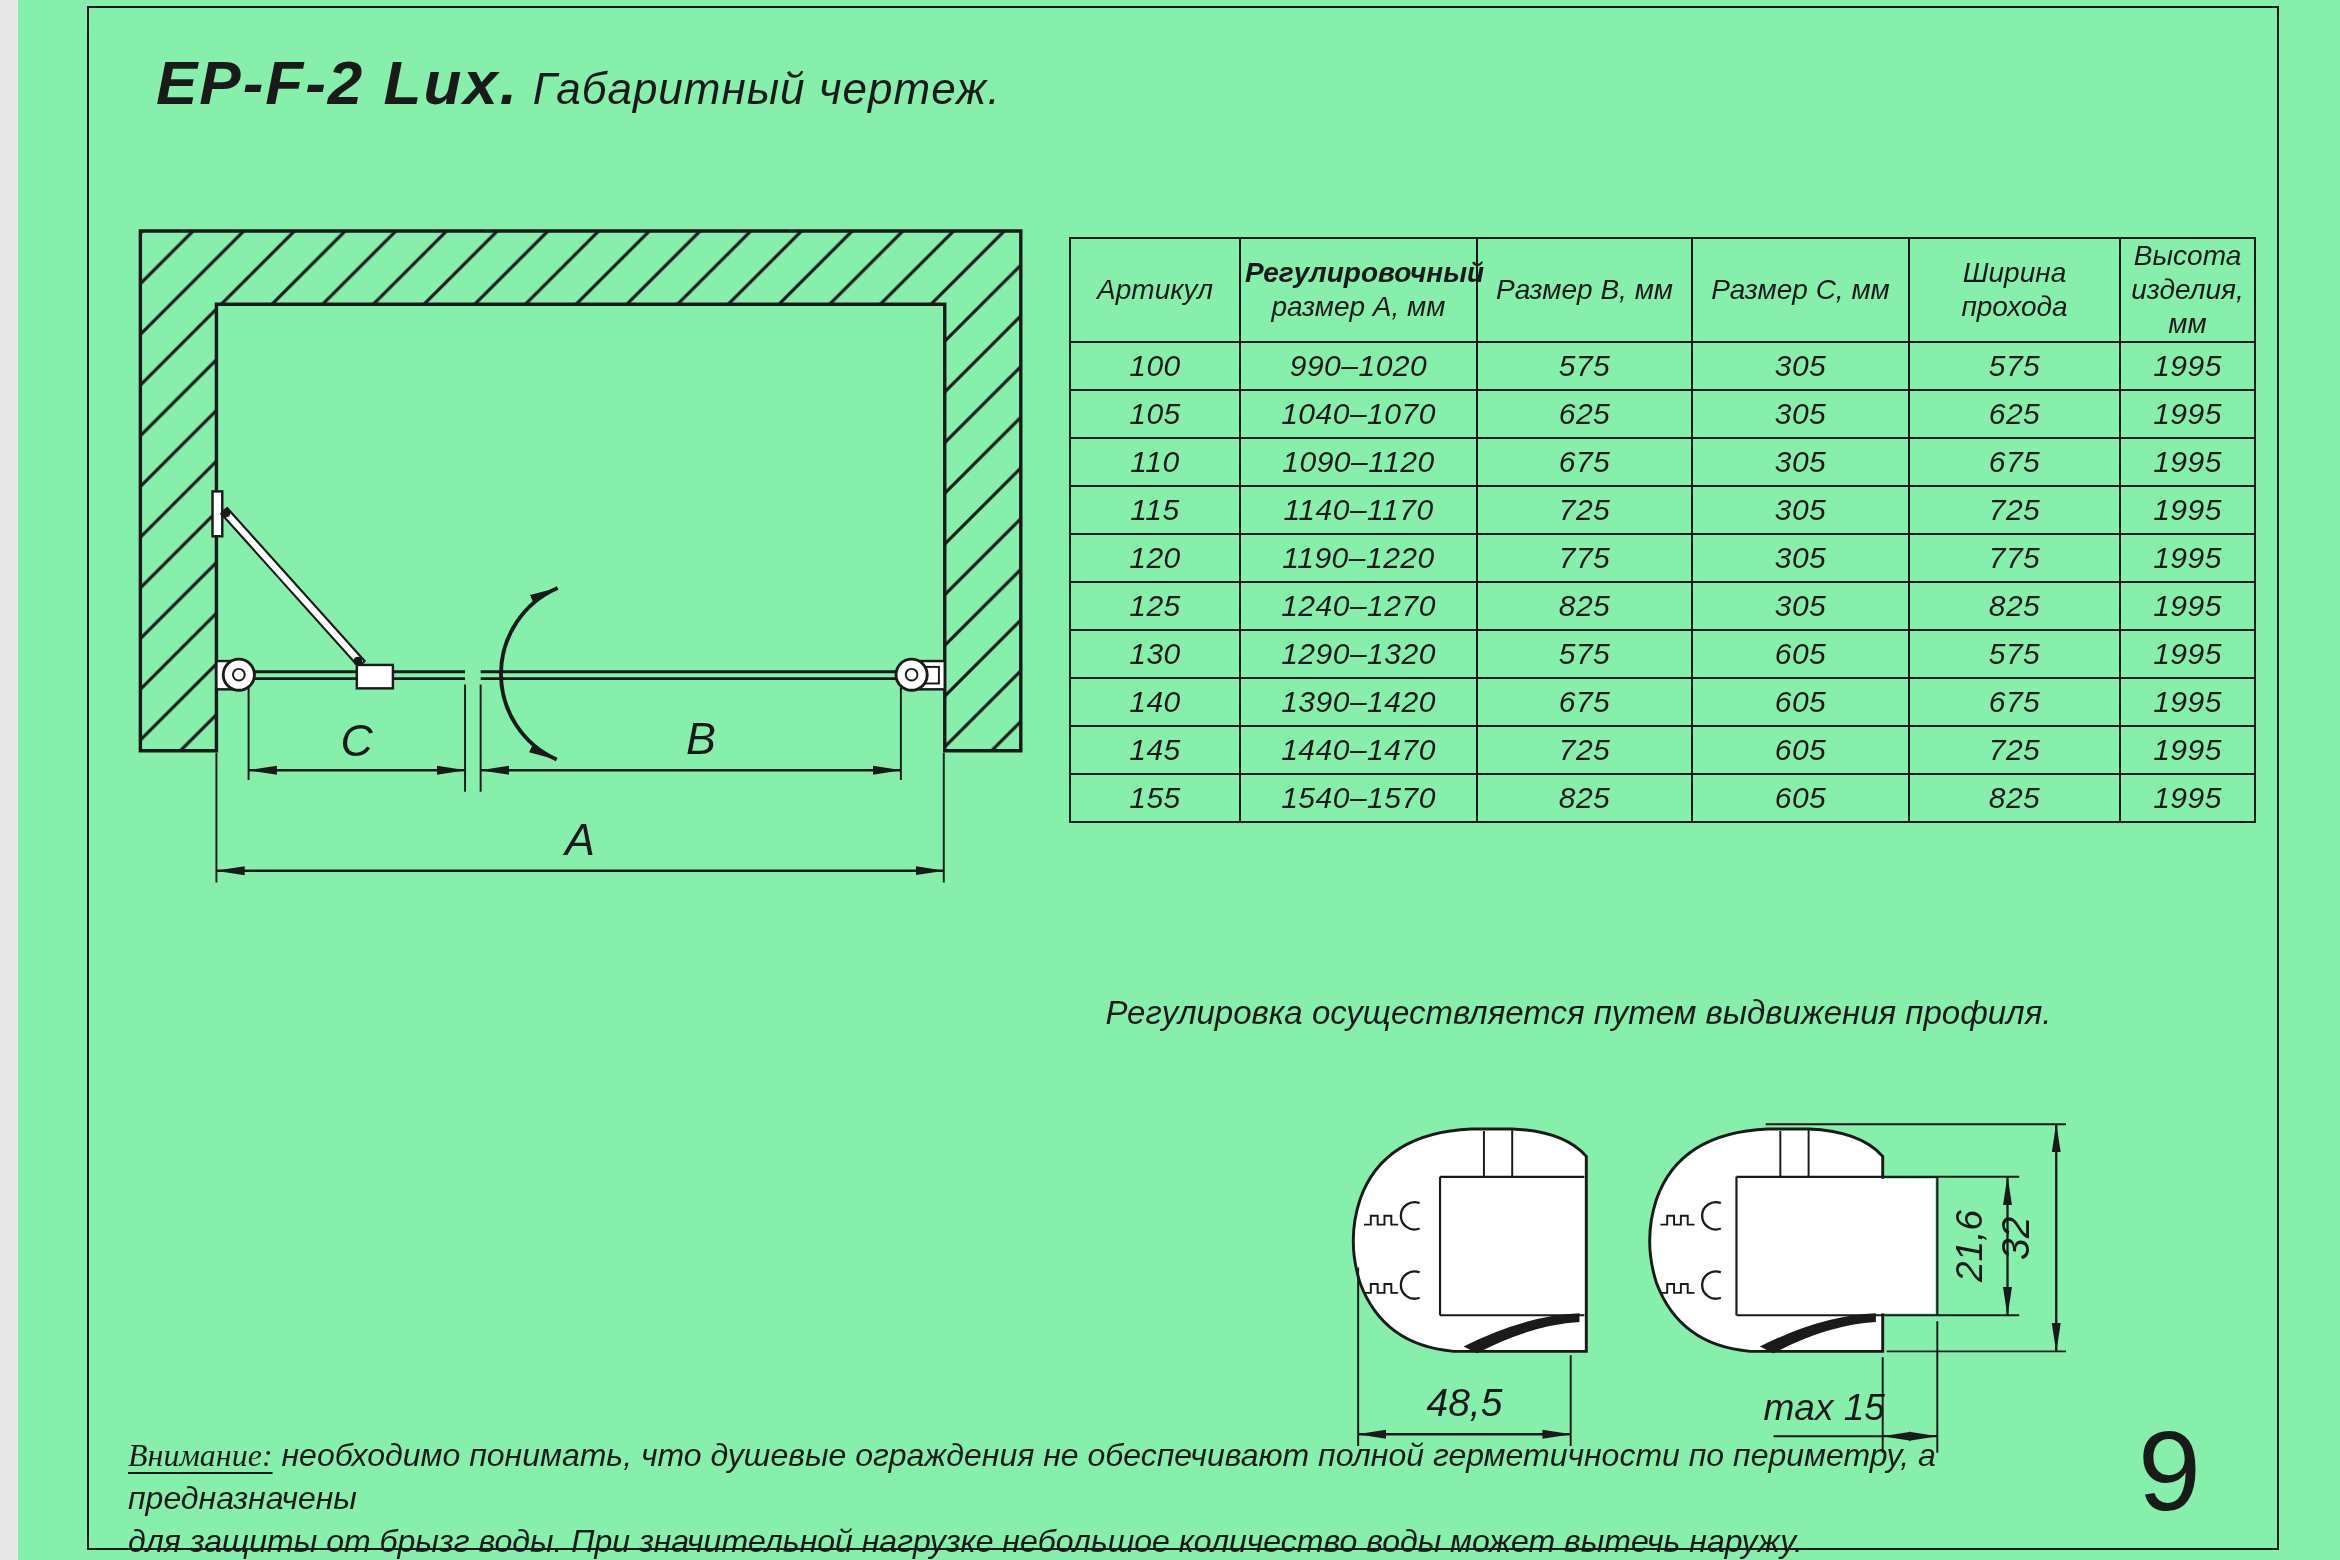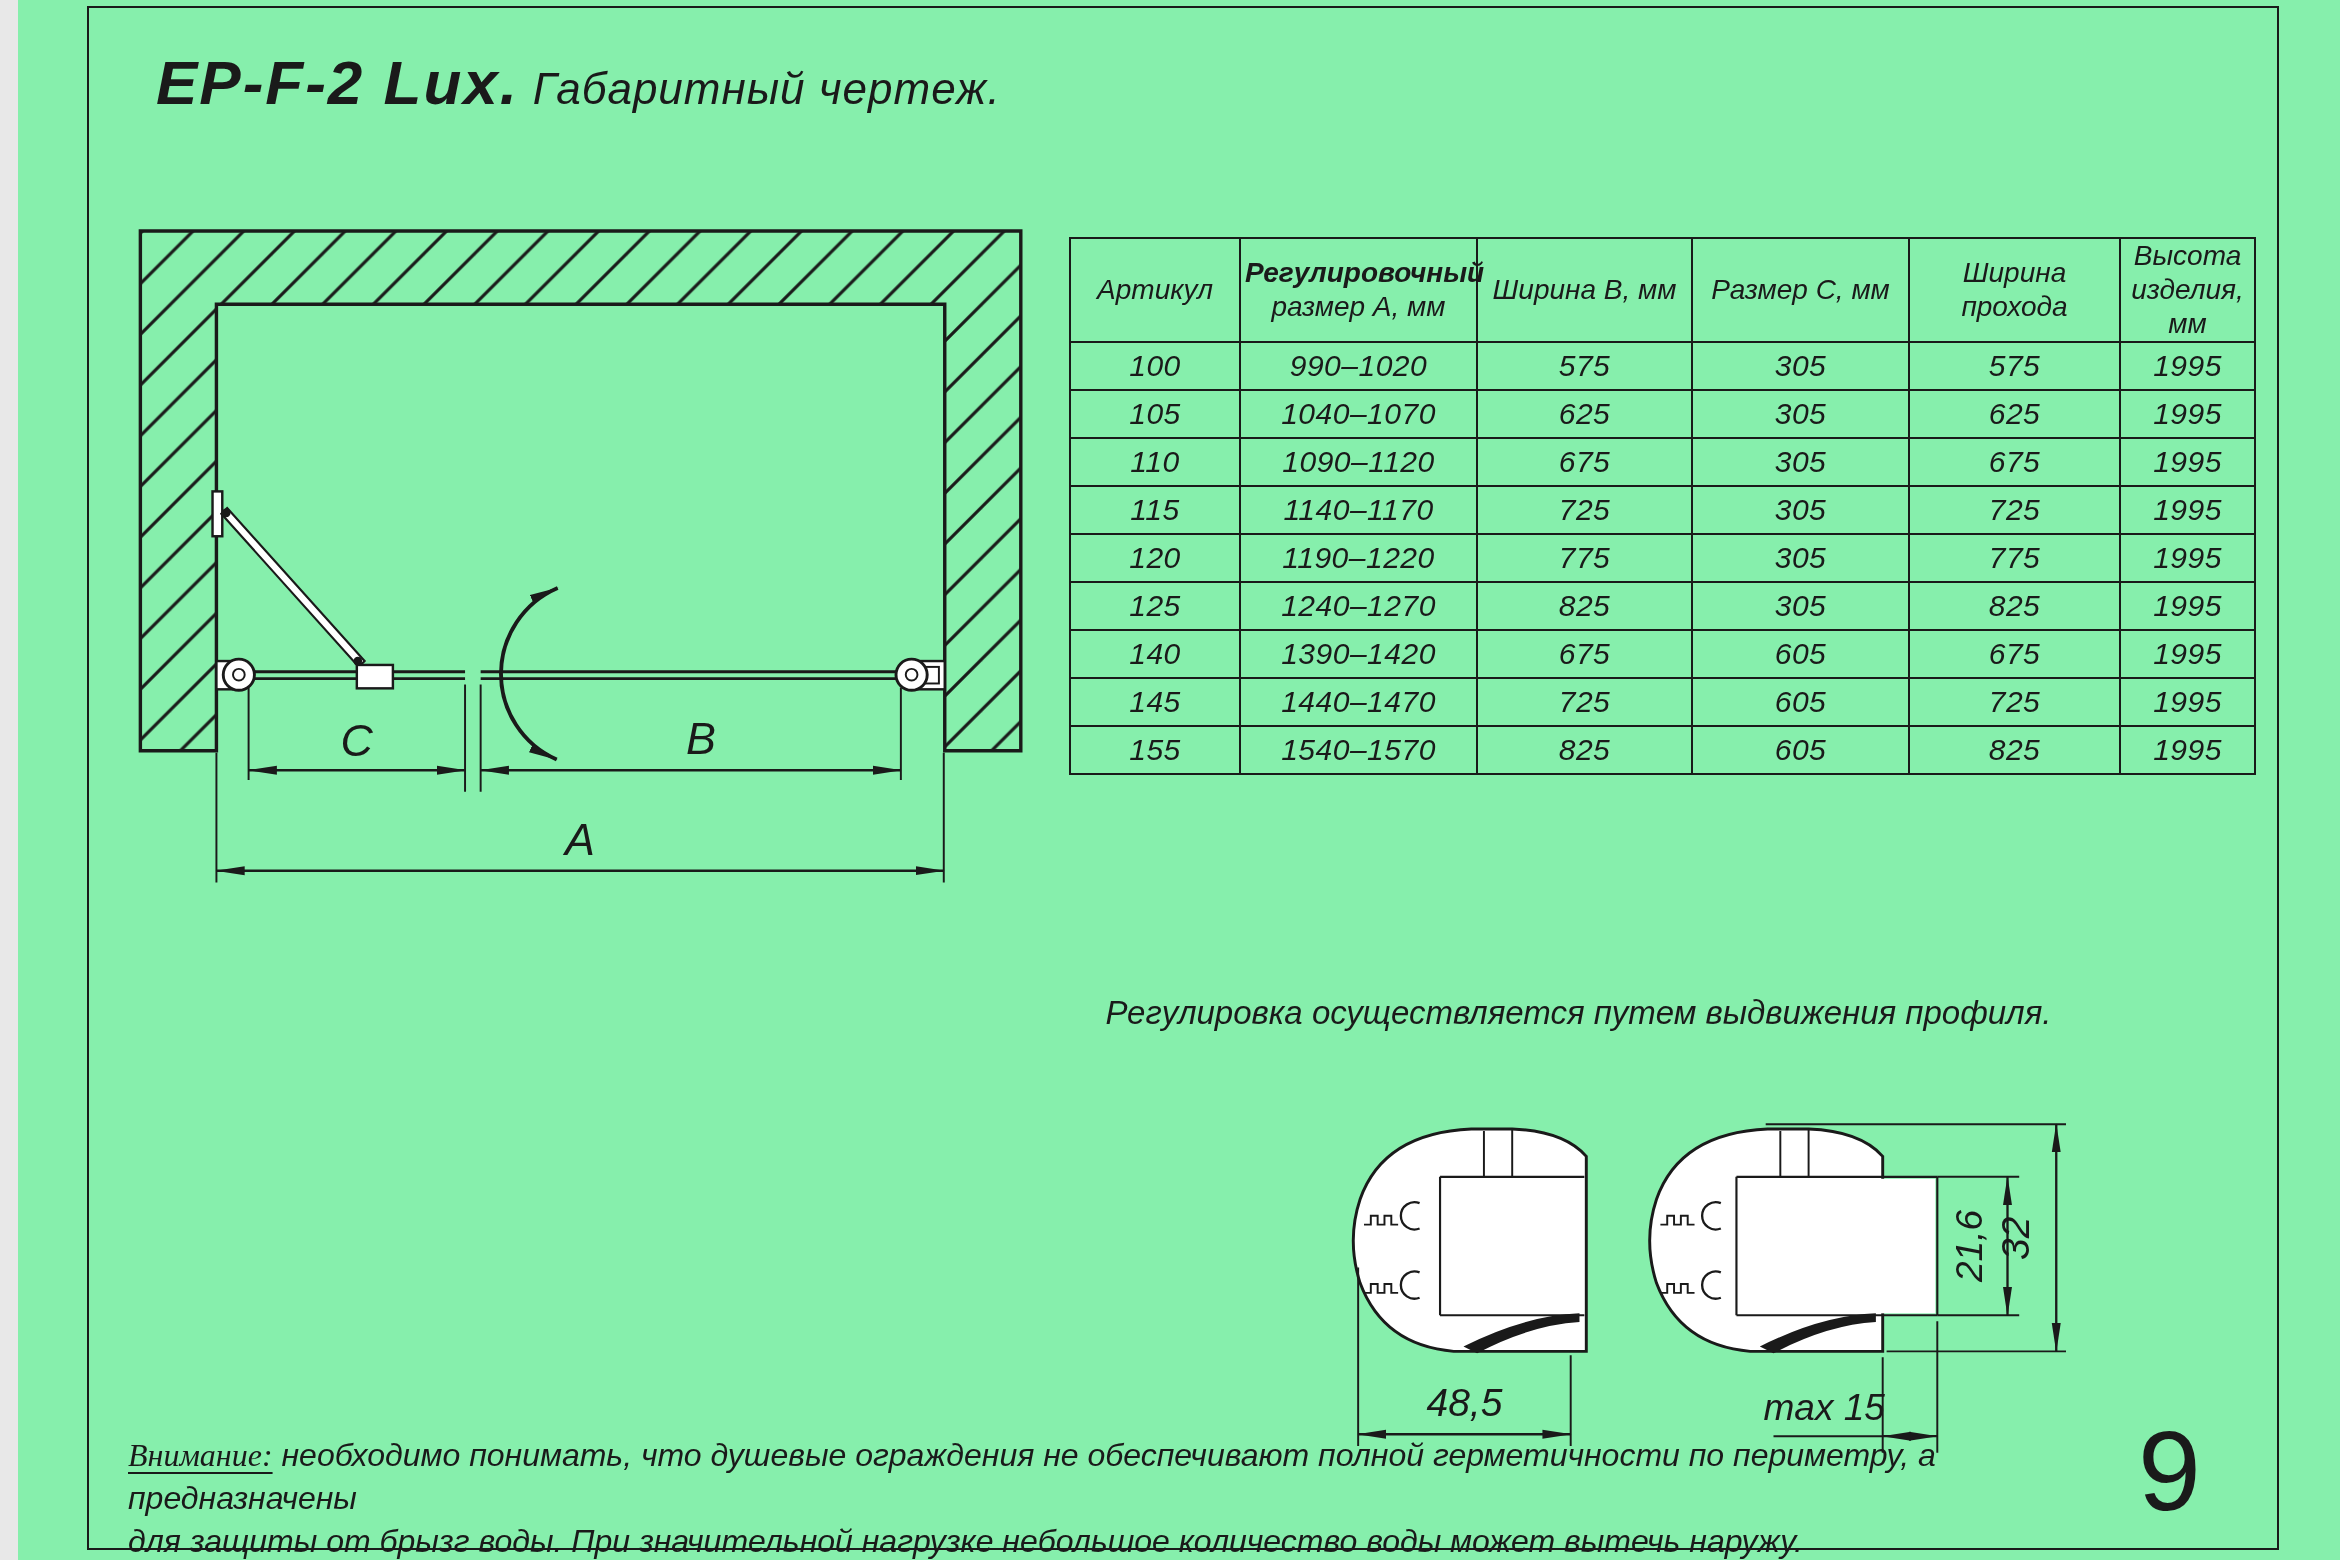--- a/index.html
+++ b/index.html
@@ -135,21 +135,21 @@
         <col style="width:237px">
         <col style="width:215px">
       <col style="width:217px">
         <col style="width:211px">
         <col style="width:135px">
     </colgroup>
     <thead>
       <tr>
         <th><span>Артикул</span></th>
         <th><span class="hbold">Регулировочный</span><br><span>размер А, мм</span></th>
-        <th><span>Ширина В, мм</span></th>
+        <th><span>Размер В, мм</span></th>
         <th><span>Размер С, мм</span></th>
         <th><span>Ширина прохода</span></th>
         <th><span>Высота изделия, мм</span></th>
       </tr>
     </thead>
     <tbody>
         <tr>
           <td>100</td>
           <td>990–1020</td>
           <td>575</td>
@@ -191,20 +191,28 @@
         </tr>
         <tr>
           <td>125</td>
           <td>1240–1270</td>
           <td>825</td>
           <td>305</td>
           <td>825</td>
           <td>1995</td>
         </tr>
         <tr>
+          <td>130</td>
+          <td>1290–1320</td>
+          <td>575</td>
+          <td>605</td>
+          <td>575</td>
+          <td>1995</td>
+        </tr>
+        <tr>
           <td>140</td>
           <td>1390–1420</td>
           <td>675</td>
           <td>605</td>
           <td>675</td>
           <td>1995</td>
         </tr>
         <tr>
           <td>145</td>
           <td>1440–1470</td>

